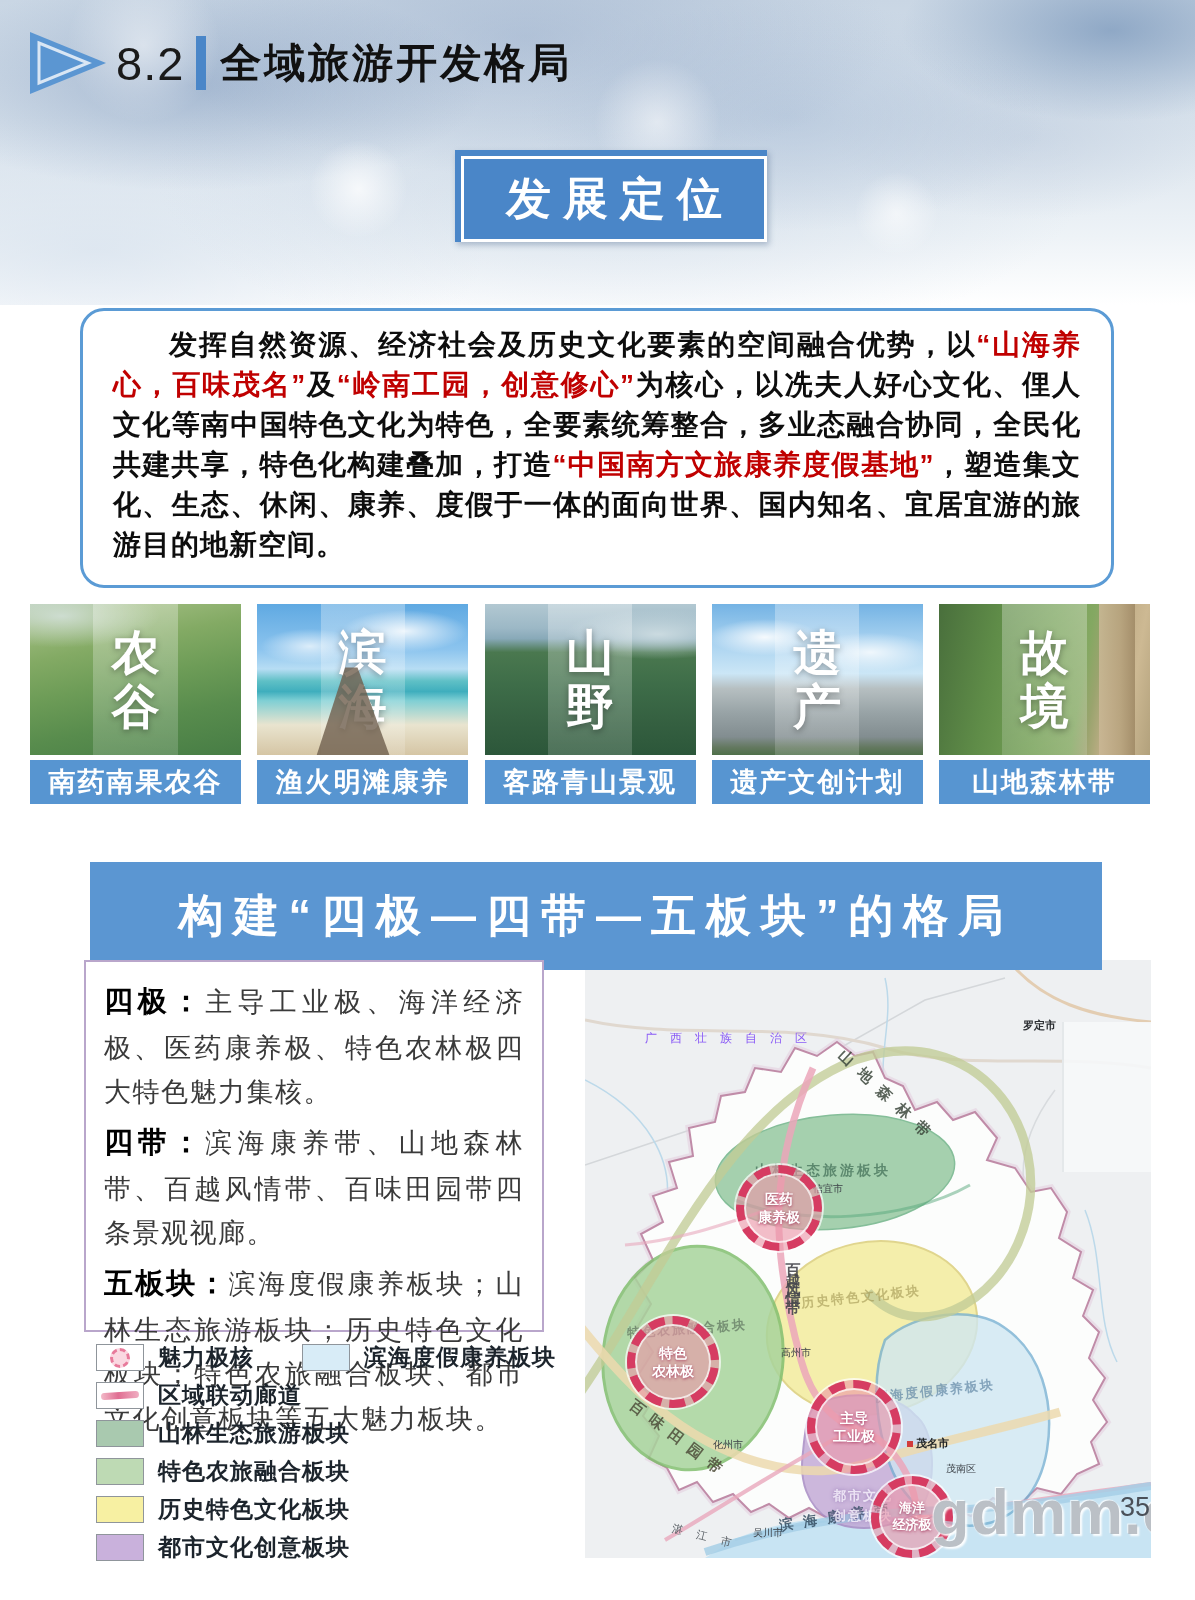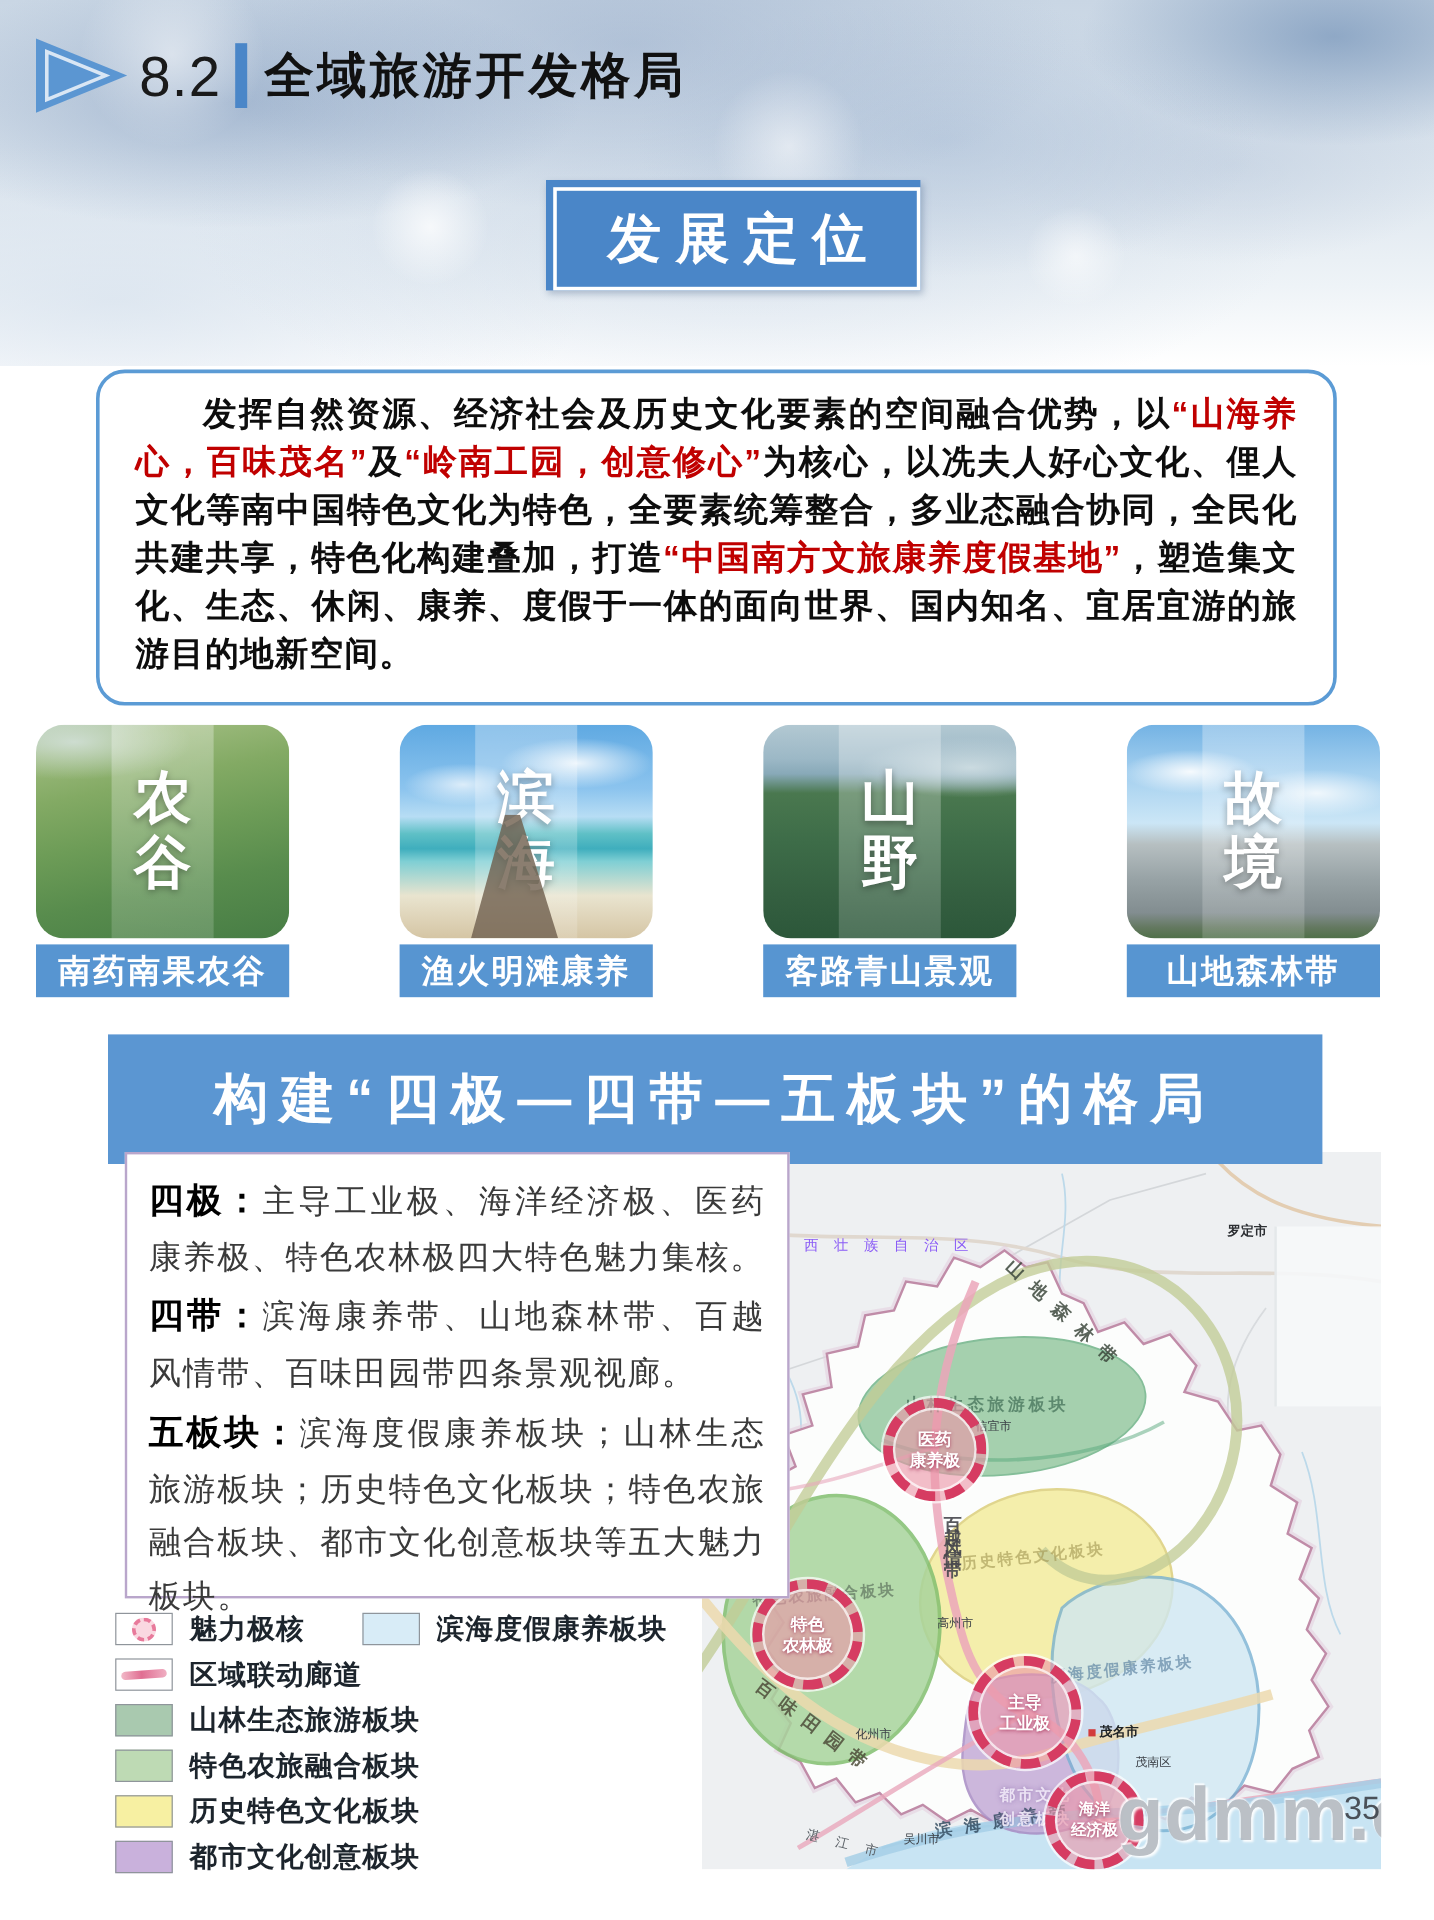--- a/index.html
+++ b/index.html
@@ -44,22 +44,22 @@
   .intro{position:absolute;left:80px;top:308px;width:1034px;height:280px;background:#fff;
     border:3px solid #5b9bd5;border-radius:24px;box-sizing:border-box;padding:14px 30px;z-index:5;}
   .intro p{margin:0;text-indent:2em;font-size:28px;font-weight:700;line-height:1.43;
     text-align:justify;color:#0d0d0d;letter-spacing:1px;}
   .seg-red{color:#c00000;}
 
   
   .cards{position:absolute;left:30px;top:604px;width:1120px;display:flex;
     justify-content:space-between;z-index:5;}
   .card{width:211px;}
-  .photo{position:relative;height:178px;overflow:hidden;display:flex;align-items:center;
-    justify-content:center;border-radius:23px;}
+  .photo{position:relative;height:151px;overflow:hidden;display:flex;align-items:center;
+    justify-content:center;}
   .strip{position:absolute;left:30%;width:40%;top:0;bottom:0;
     background:linear-gradient(180deg,rgba(255,255,255,.30),rgba(255,255,255,.16));}
   .ov{position:relative;width:1em;font-size:48px;line-height:1.12;word-break:break-all;
     color:#fff;font-weight:700;text-shadow:0 2px 6px rgba(0,0,0,.35);text-align:center;}
   .cap{margin-top:5px;height:44px;background:#5795d1;color:#fff;display:flex;align-items:center;
     justify-content:center;font-size:27px;font-weight:700;letter-spacing:2px;}
   .card:nth-child(1) .photo{background:
     radial-gradient(ellipse 140px 45px at 15% 8%, rgba(210,224,216,.9), transparent 70%),
     linear-gradient(168deg,#b8cdb4 0%,#9cba7c 12%,#83aa64 30%,#6d9c57 50%,#588c4d 72%,#477d45 100%);}
   .card:nth-child(2) .photo{background:
@@ -79,21 +79,21 @@
     linear-gradient(100deg,#496f3c 0%,#5f8c48 26%,#74a055 50%,#84a862 66%,#9aa46e 72%,#c2ae88 80%,#cdb993 88%,#b2a17c 100%);}
   .card:nth-child(5) .photo::after{content:"";position:absolute;left:76%;top:0;width:17%;height:100%;
     background:linear-gradient(90deg,#cab795,#b7a37e 60%,#a08a66);opacity:.9;}
 
   
   .banner2{position:absolute;left:90px;top:862px;width:1012px;height:108px;background:#5b96d2;
     color:#fff;display:flex;align-items:center;justify-content:center;font-size:45px;
     font-weight:700;letter-spacing:10px;z-index:5;}
 
   
-  .panel{position:absolute;left:104px;top:960px;width:554px;height:372px;background:#fff;
+  .panel{position:absolute;left:84px;top:960px;width:460px;height:372px;background:#fff;
     border:2px solid #b9a6cb;box-sizing:border-box;padding:16px 18px;z-index:5;}
   .panel p{margin:0 0 4px;font-size:27px;line-height:1.65;text-align:justify;color:#3a3a3a;
     letter-spacing:1.5px;}
   .panel b{color:#000;font-size:29px;letter-spacing:1px;}
 
   
   .legend{position:absolute;left:96px;top:1342px;width:486px;z-index:5;}
   .lg-row{display:flex;align-items:center;margin-bottom:7px;}
   .sw{width:48px;height:27px;background:#fff;border:1px solid #8f959b;box-sizing:border-box;
     display:flex;align-items:center;justify-content:center;flex:0 0 auto;}
@@ -197,20 +197,27 @@
       <div class="card">
         <div class="photo">
           <div class="strip"></div>
           <div class="ov">山野</div>
         </div>
         <div class="cap">客路青山景观</div>
       </div>
       <div class="card">
         <div class="photo">
           <div class="strip"></div>
+          <div class="ov">遗产</div>
+        </div>
+        <div class="cap">遗产文创计划</div>
+      </div>
+      <div class="card">
+        <div class="photo">
+          <div class="strip"></div>
           <div class="ov">故境</div>
         </div>
         <div class="cap">山地森林带</div>
       </div>
     </div>
 
   <div class="banner2">
     <span>构建“四极—四带—五板块”的格局</span>
   </div>
 

